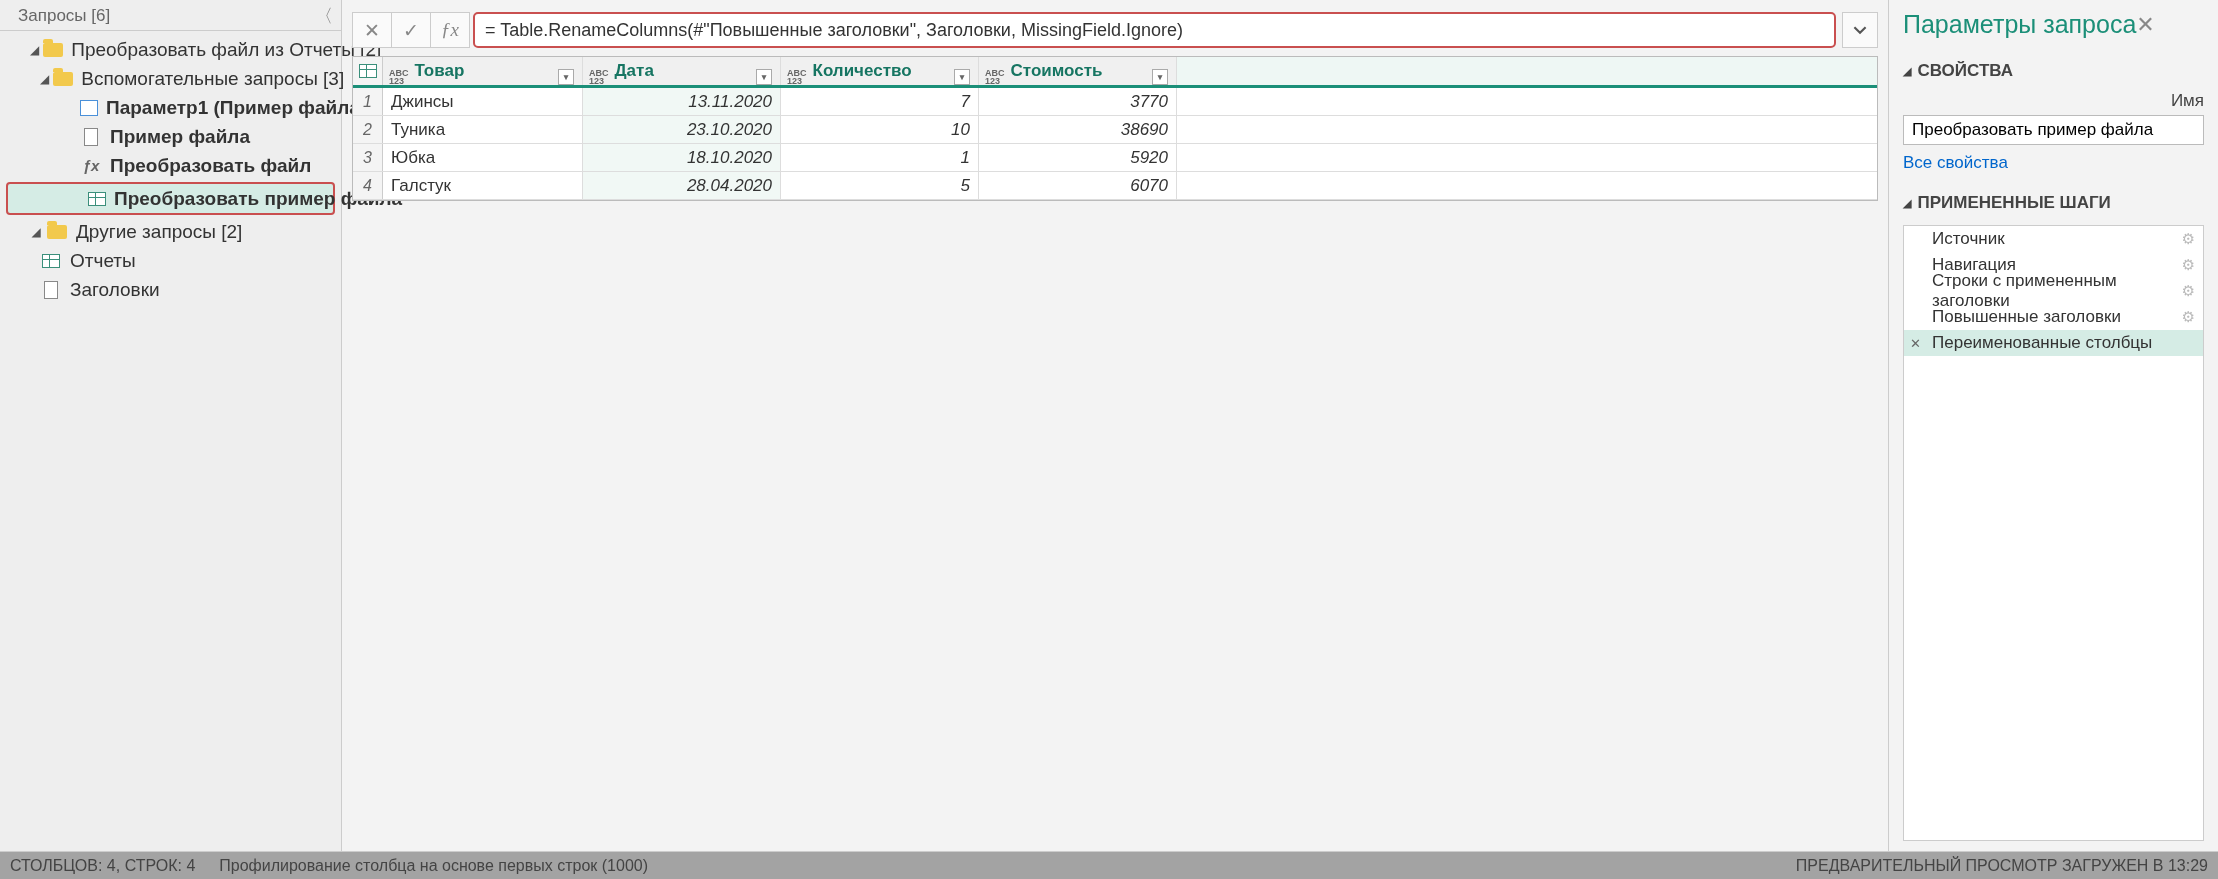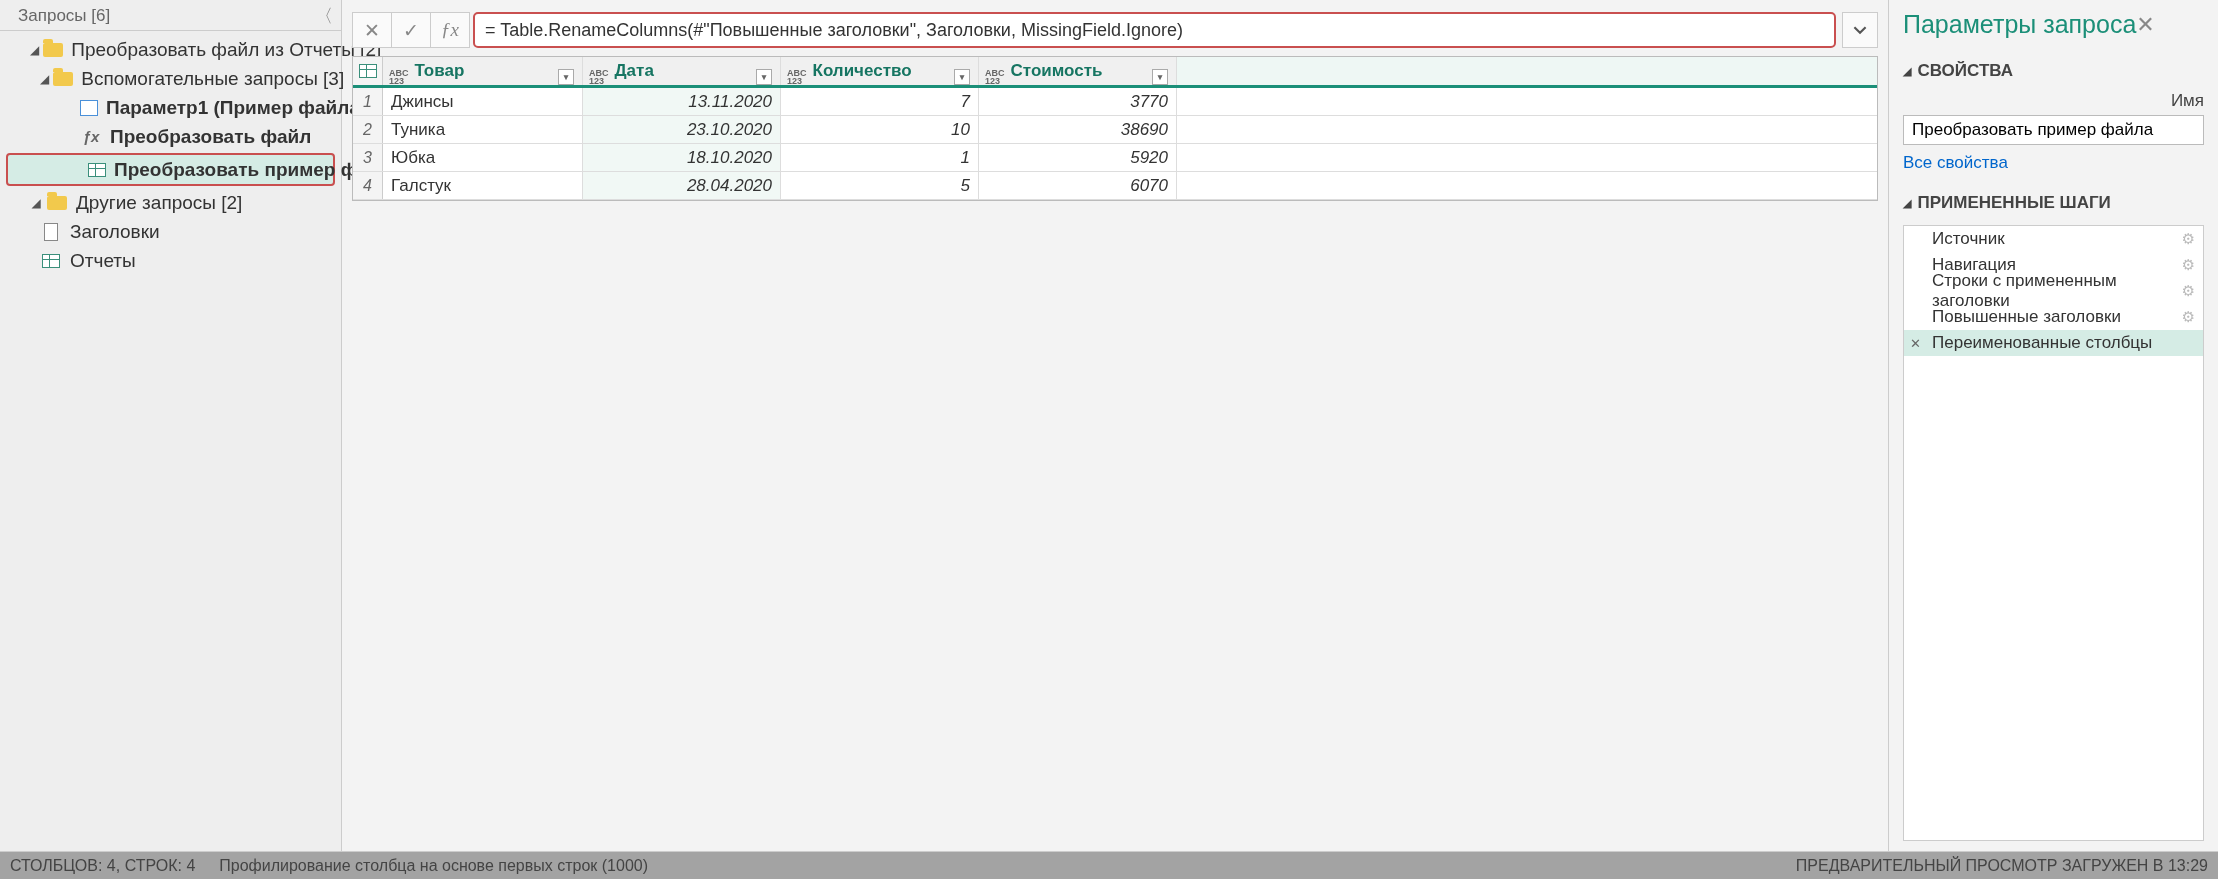--- a/index.html
+++ b/index.html
@@ -93,47 +93,53 @@
           </span>
         <span>Вспомогательные запросы [3]</span>
       </div>
       <div class="tree-item lvl3">
         <span class="icon">
             <span class="param-icon"></span>
           </span>
         <span>Параметр1 (Пример файла)</span>
       </div>
       <div class="tree-item lvl3">
+        <span class="icon">
+            <span class="file-icon"></span>
+          </span>
+        <span>Пример файла</span>
+      </div>
+      <div class="tree-item lvl3">
         <span class="icon fx-icon">ƒx</span>
         <span>Преобразовать файл</span>
       </div>
       <div class="tree-item lvl3 selected">
         <span class="icon">
             <span class="table-icon"></span>
           </span>
         <span>Преобразовать пример файла</span>
       </div>
       <div class="tree-item lvl1">
         <span class="caret">◢</span>
         <span class="icon">
             <span class="folder-icon"></span>
           </span>
         <span>Другие запросы [2]</span>
       </div>
       <div class="tree-item lvl2">
         <span class="icon">
+            <span class="table-icon"></span>
+          </span>
+        <span>Отчеты</span>
+      </div>
+      <div class="tree-item lvl2">
+        <span class="icon">
             <span class="file-icon"></span>
           </span>
         <span>Заголовки</span>
-      </div>
-      <div class="tree-item lvl2">
-        <span class="icon">
-            <span class="table-icon"></span>
-          </span>
-        <span>Отчеты</span>
       </div>
     </div>
   </div>
 
   <div class="center">
     <div class="formula-bar">
       <div class="fb-btn">✕</div>
       <div class="fb-btn">✓</div>
       <div class="fb-btn fx">ƒx</div>
       <div class="formula-input-wrap">

